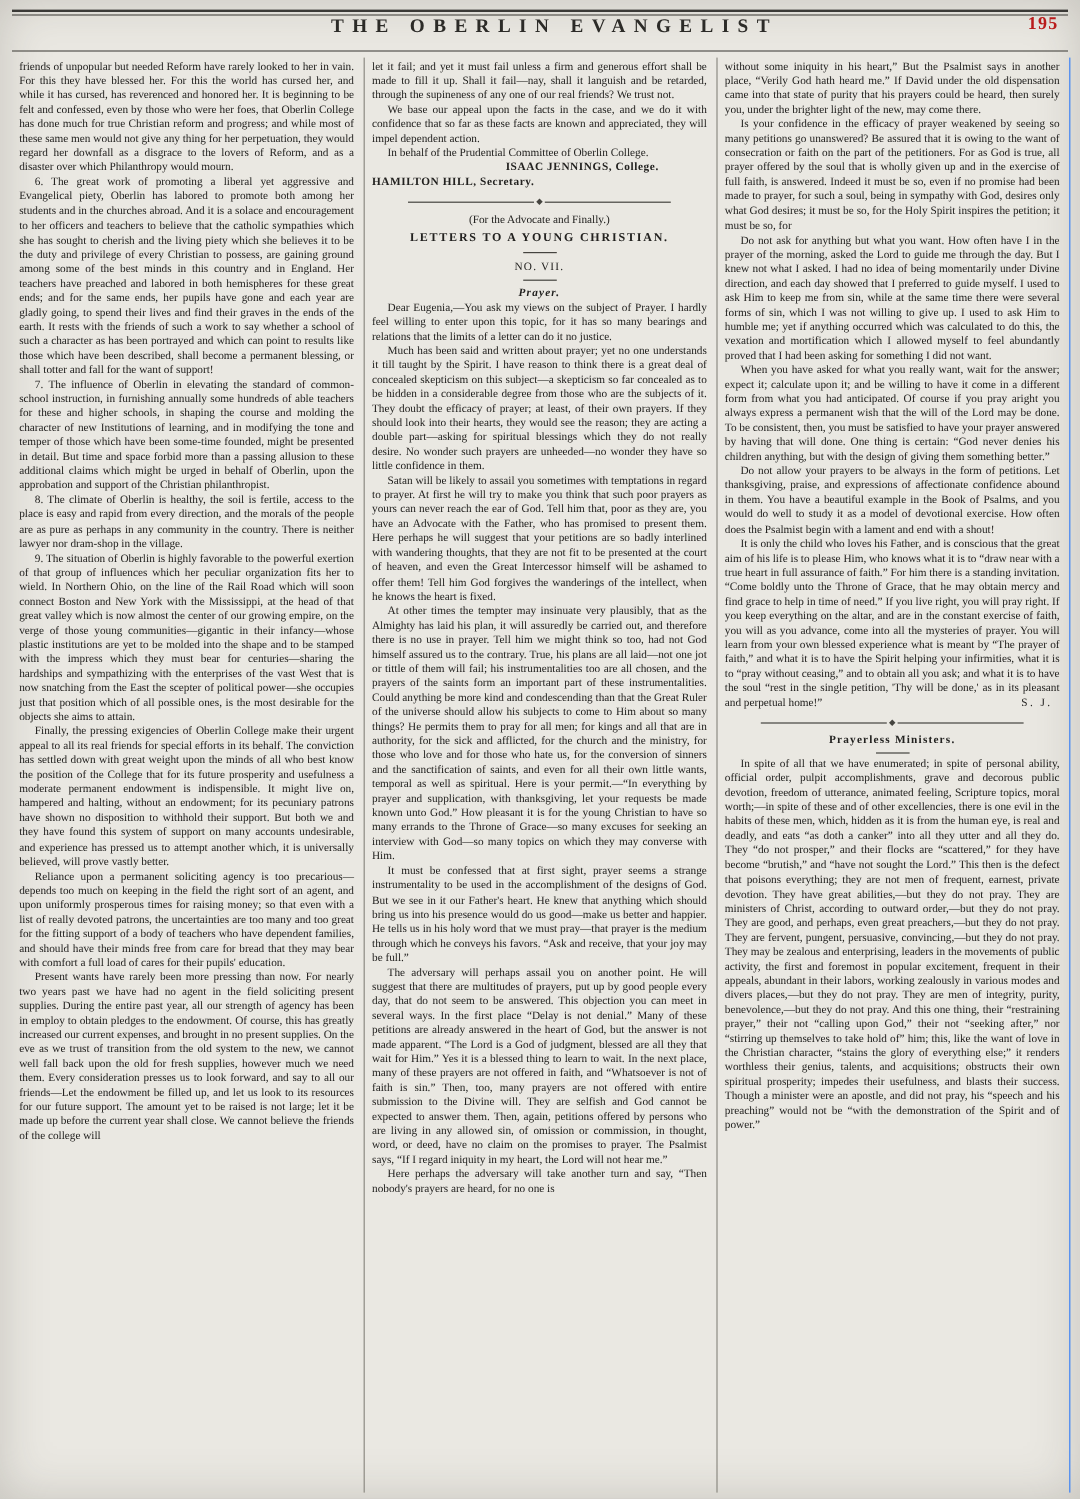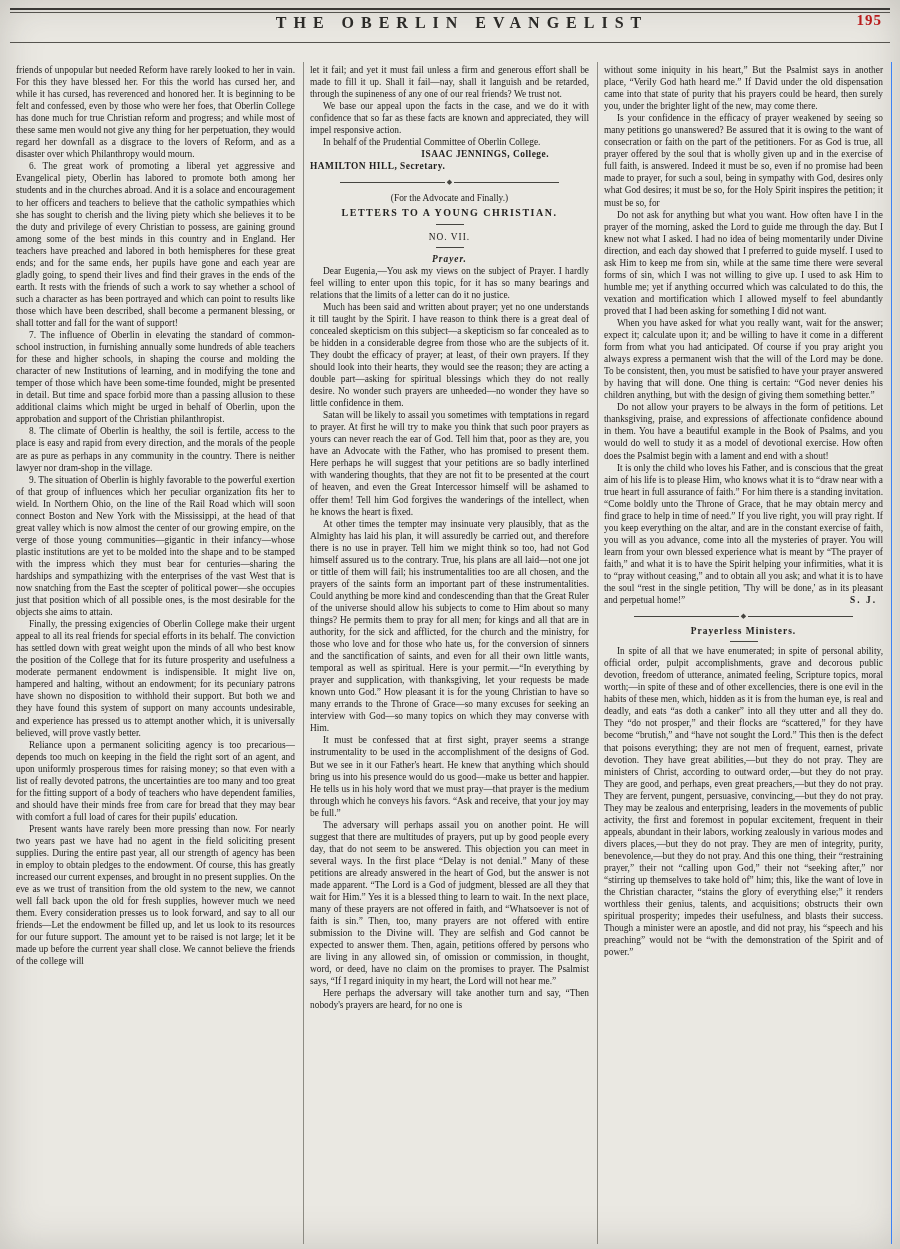--- a/index.html
+++ b/index.html
@@ -41,38 +41,37 @@
     padding:2px 8px 0 10px;
     overflow:hidden;
   }
   .col{
     flex:1 1 0;
     padding:2px 8px 0 6px;
     overflow:hidden;
     font-size:9.4px;
     line-height:12.05px;
     text-align:justify;
-    margin-top:14px;
   }
   .col + .col{border-left:1px solid #8d8b83;}
   .col:last-child{border-right:1px solid #3b82f6;}
   
   .col p{margin:0;text-indent:13px;}
   p.pflush{text-indent:0;}
   p.center,p.centersmall,p.headline,p.subhead,
   p.crosshead-italic,p.crosshead-bold,p.verse{text-indent:0;text-align:center;}
   p.centersmall{margin-top:6px;}
   p.headline{font-weight:bold;letter-spacing:1.5px;font-size:10px;margin-top:3px;}
   p.subhead{margin-top:6px;letter-spacing:1px;}
   p.crosshead-italic{font-style:italic;font-weight:bold;margin-top:5px;letter-spacing:1px;}
   p.crosshead-bold{font-weight:bold;letter-spacing:1px;margin-top:4px;}
   p.verse{white-space:pre-line;margin:3px 0;}
   p.sigright{text-indent:0;text-align:right;padding-right:40px;font-weight:bold;letter-spacing:.5px;}
   p.sigleft{text-indent:0;font-weight:bold;letter-spacing:.5px;}
-  .sig-inline{float:right;font-weight:bold;letter-spacing:2px;padding-right:6px;}
+  .sig-inline{float:right;font-weight:normal;letter-spacing:2px;padding-right:6px;}
   .shortrule{width:28px;border-top:1px solid #45443f;margin:4px auto 3px auto;height:0;}
   .divider{display:flex;align-items:center;justify-content:center;margin:7px 30px 5px 30px;}
   .divider .dline{flex:1;border-top:1px solid #45443f;height:0;}
   .divider .diamond{font-size:7px;line-height:7px;padding:0 2px;color:#45443f;}
 </style>
 </head>
 <body>
 
 <div class="page">
   <div class="hdr">
@@ -87,21 +86,21 @@
         <p class="p">6. The great work of promoting a liberal yet aggressive and Evangelical piety, Oberlin has labored to promote both among her students and in the churches abroad. And it is a solace and encouragement to her officers and teachers to believe that the catholic sympathies which she has sought to cherish and the living piety which she believes it to be the duty and privilege of every Christian to possess, are gaining ground among some of the best minds in this country and in England. Her teachers have preached and labored in both hemispheres for these great ends; and for the same ends, her pupils have gone and each year are gladly going, to spend their lives and find their graves in the ends of the earth. It rests with the friends of such a work to say whether a school of such a character as has been portrayed and which can point to results like those which have been described, shall become a permanent blessing, or shall totter and fall for the want of support!</p>
         <p class="p">7. The influence of Oberlin in elevating the standard of common-school instruction, in furnishing annually some hundreds of able teachers for these and higher schools, in shaping the course and molding the character of new Institutions of learning, and in modifying the tone and temper of those which have been some-time founded, might be presented in detail. But time and space forbid more than a passing allusion to these additional claims which might be urged in behalf of Oberlin, upon the approbation and support of the Christian philanthropist.</p>
         <p class="p">8. The climate of Oberlin is healthy, the soil is fertile, access to the place is easy and rapid from every direction, and the morals of the people are as pure as perhaps in any community in the country. There is neither lawyer nor dram-shop in the village.</p>
         <p class="p">9. The situation of Oberlin is highly favorable to the powerful exertion of that group of influences which her peculiar organization fits her to wield. In Northern Ohio, on the line of the Rail Road which will soon connect Boston and New York with the Mississippi, at the head of that great valley which is now almost the center of our growing empire, on the verge of those young communities—gigantic in their infancy—whose plastic institutions are yet to be molded into the shape and to be stamped with the impress which they must bear for centuries—sharing the hardships and sympathizing with the enterprises of the vast West that is now snatching from the East the scepter of political power—she occupies just that position which of all possible ones, is the most desirable for the objects she aims to attain.</p>
         <p class="p">Finally, the pressing exigencies of Oberlin College make their urgent appeal to all its real friends for special efforts in its behalf. The conviction has settled down with great weight upon the minds of all who best know the position of the College that for its future prosperity and usefulness a moderate permanent endowment is indispensible. It might live on, hampered and halting, without an endowment; for its pecuniary patrons have shown no disposition to withhold their support. But both we and they have found this system of support on many accounts undesirable, and experience has pressed us to attempt another which, it is universally believed, will prove vastly better.</p>
         <p class="p">Reliance upon a permanent soliciting agency is too precarious—depends too much on keeping in the field the right sort of an agent, and upon uniformly prosperous times for raising money; so that even with a list of really devoted patrons, the uncertainties are too many and too great for the fitting support of a body of teachers who have dependent families, and should have their minds free from care for bread that they may bear with comfort a full load of cares for their pupils' education.</p>
         <p class="p">Present wants have rarely been more pressing than now. For nearly two years past we have had no agent in the field soliciting present supplies. During the entire past year, all our strength of agency has been in employ to obtain pledges to the endowment. Of course, this has greatly increased our current expenses, and brought in no present supplies. On the eve as we trust of transition from the old system to the new, we cannot well fall back upon the old for fresh supplies, however much we need them. Every consideration presses us to look forward, and say to all our friends—Let the endowment be filled up, and let us look to its resources for our future support. The amount yet to be raised is not large; let it be made up before the current year shall close. We cannot believe the friends of the college will</p>
       </div>
     <div class="col">
         <p class="pflush">let it fail; and yet it must fail unless a firm and generous effort shall be made to fill it up. Shall it fail—nay, shall it languish and be retarded, through the supineness of any one of our real friends?  We trust not.</p>
-        <p class="p">We base our appeal upon the facts in the case, and we do it with confidence that so far as these facts are known and appreciated, they will impel responsive action.</p>
+        <p class="p">We base our appeal upon the facts in the case, and we do it with confidence that so far as these facts are known and appreciated, they will impel dependent action.</p>
         <p class="p">In behalf of the Prudential Committee of Oberlin College.</p>
         <p class="sigright">ISAAC JENNINGS, College.</p>
         <p class="sigleft">HAMILTON HILL, Secretary.</p>
         <div class="divider">
           <span class="dline"></span>
           <span class="diamond">◆</span>
           <span class="dline"></span>
         </div>
         <p class="centersmall">(For the Advocate and Finally.)</p>
         <p class="headline">LETTERS TO A YOUNG CHRISTIAN.</p>

